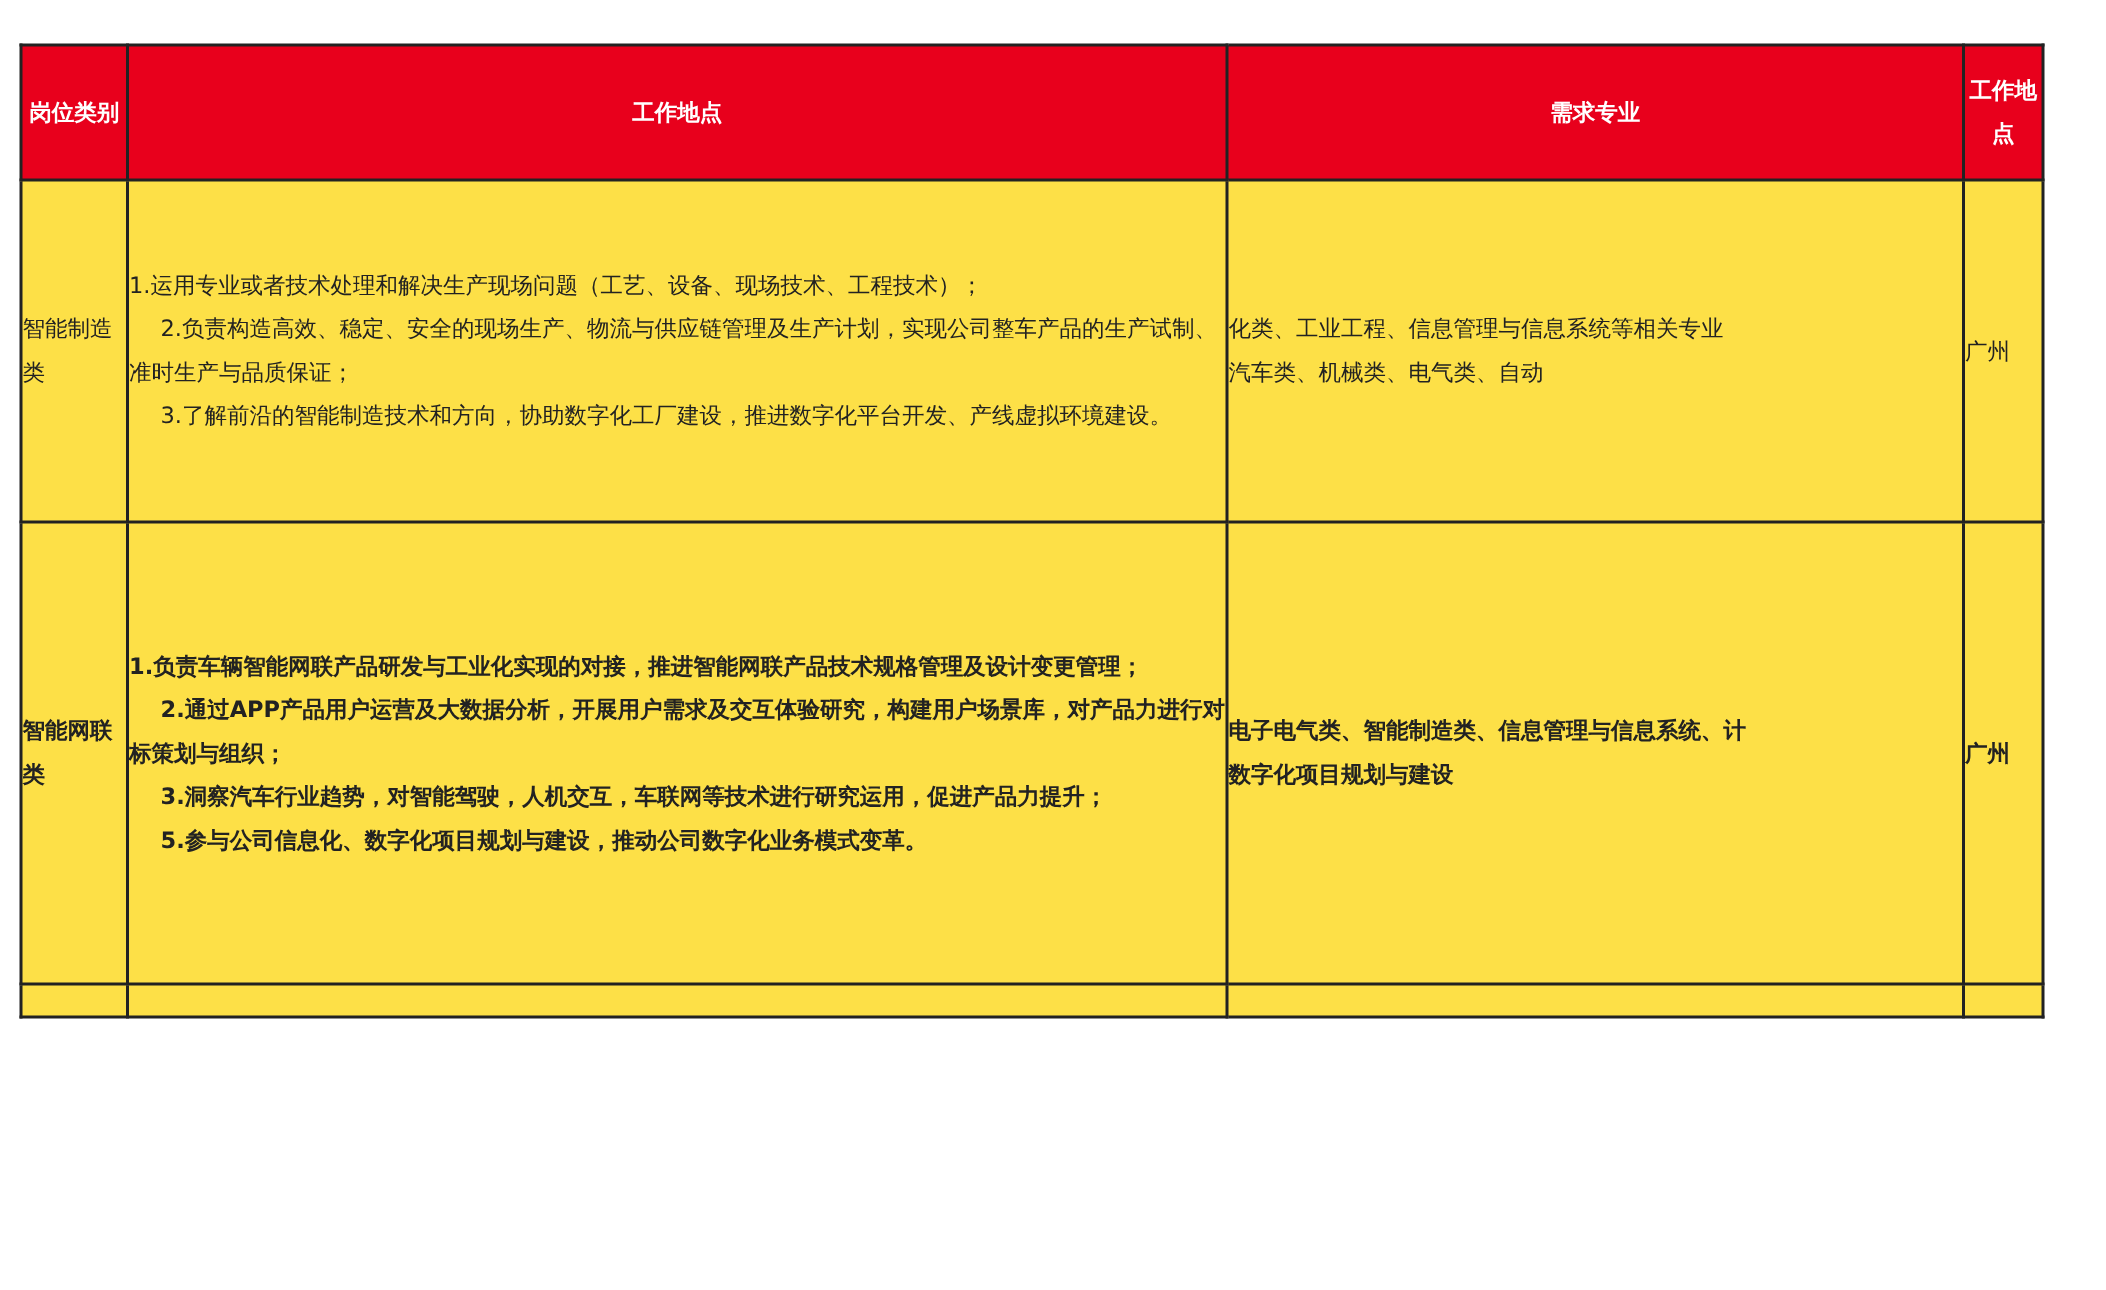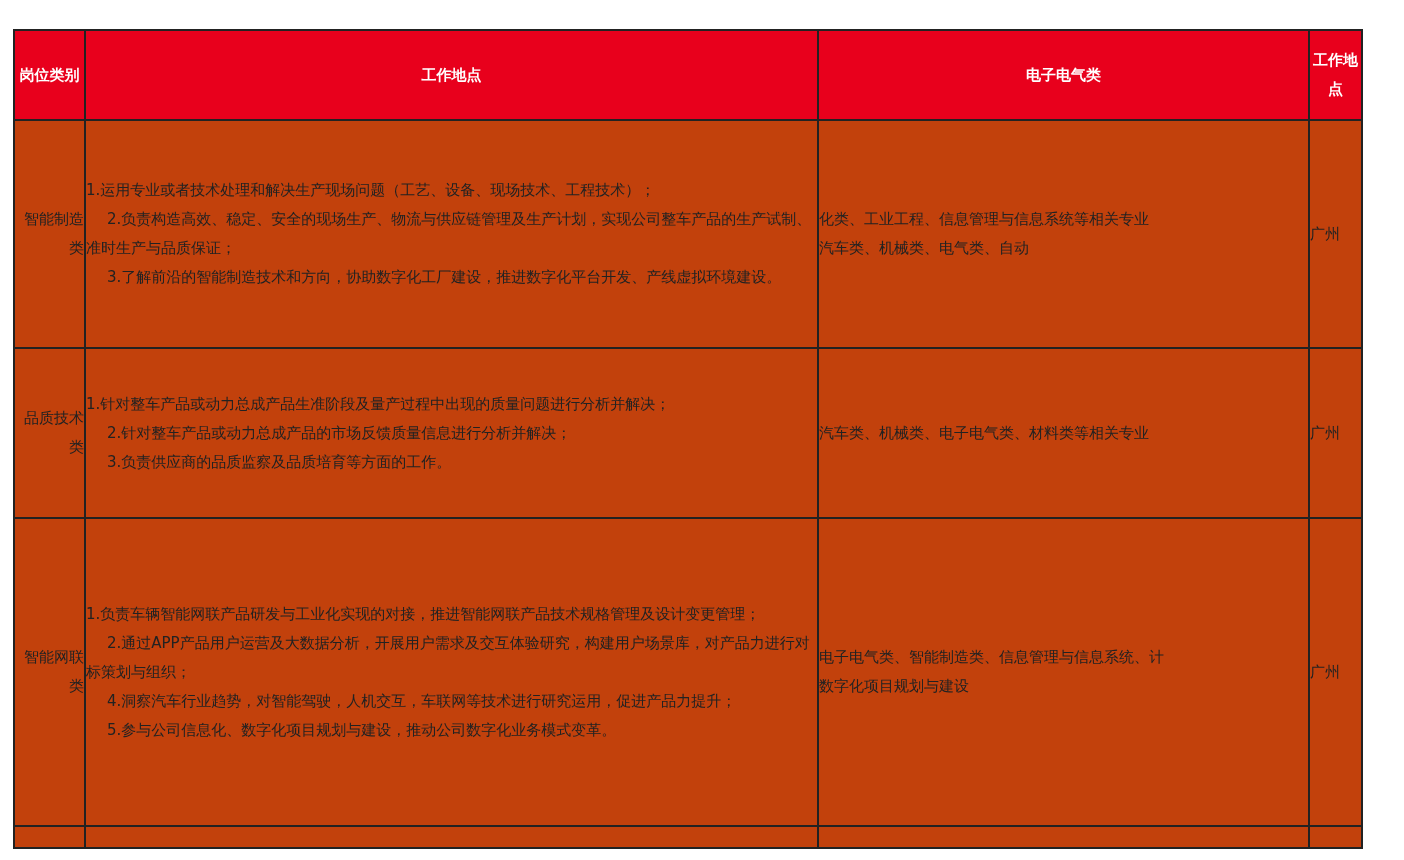--- a/index.html
+++ b/index.html
@@ -19,86 +19,74 @@
     background: #e8001c;
     color: #ffffff;
     font-weight: bold;
     font-size: 15px;
     line-height: 29px;
     height: 88px;
     text-align: center;
   }
   table.jobs th.cat-h, table.jobs th.loc-h { padding: 0 2px; }
   table.jobs td {
-    background: #c2410c;
+    background: #fde047;
     color: #222;
     font-size: 15px;
     line-height: 29px;
   }
-  td.cat { text-align: right; padding: 0 8px; }
+  td.cat { text-align: left; padding: 0 8px; }
   td.desc { padding: 10px 8px 12px 8px; }
   td.major { padding: 0 8px; }
   td.loc { text-align: left; padding: 0 2px; color: #444; }
   .desc-line { display: block; }
   .desc-line.indent { text-indent: 1.4em; }
   tr.r1 td { height: 226px; }
   tr.r2 td { height: 168px; }
-  tr.r3 td { height: 306px; }
+  tr.r3 td { height: 306px; font-weight: bold; }
   tr.r4 td { height: 20px; }
 </style>
 </head>
 <body>
 
 <table class="jobs">
   <colgroup>
     <col style="width:71px">
     <col style="width:733px">
     <col style="width:491px">
     <col style="width:53px">
   </colgroup>
   <thead>
     <tr>
       <th class="cat-h">岗位类别</th>
       <th>工作地点</th>
-      <th>电子电气类</th>
+      <th>需求专业</th>
       <th class="loc-h">工作地点</th>
     </tr>
   </thead>
   <tbody>
     <tr class="r1">
       <td class="cat">智能制造类</td>
       <td class="desc">
         <span class="desc-line">1.运用专业或者技术处理和解决生产现场问题（工艺、设备、现场技术、工程技术）；</span>
         <span class="desc-line indent">2.负责构造高效、稳定、安全的现场生产、物流与供应链管理及生产计划，实现公司整车产品的生产试制、准时生产与品质保证；</span>
         <span class="desc-line indent">3.了解前沿的智能制造技术和方向，协助数字化工厂建设，推进数字化平台开发、产线虚拟环境建设。</span>
       </td>
       <td class="major">
         <span class="desc-line">化类、工业工程、信息管理与信息系统等相关专业</span>
         <span class="desc-line">汽车类、机械类、电气类、自动</span>
       </td>
       <td class="loc">广州</td>
     </tr>
-    <tr class="r2">
-      <td class="cat">品质技术类</td>
-      <td class="desc">
-        <span class="desc-line">1.针对整车产品或动力总成产品生准阶段及量产过程中出现的质量问题进行分析并解决；</span>
-        <span class="desc-line indent">2.针对整车产品或动力总成产品的市场反馈质量信息进行分析并解决；</span>
-        <span class="desc-line indent">3.负责供应商的品质监察及品质培育等方面的工作。</span>
-      </td>
-      <td class="major">
-        <span class="desc-line">汽车类、机械类、电子电气类、材料类等相关专业</span>
-      </td>
-      <td class="loc">广州</td>
-    </tr>
     <tr class="r3">
       <td class="cat">智能网联类</td>
       <td class="desc">
         <span class="desc-line">1.负责车辆智能网联产品研发与工业化实现的对接，推进智能网联产品技术规格管理及设计变更管理；</span>
         <span class="desc-line indent">2.通过APP产品用户运营及大数据分析，开展用户需求及交互体验研究，构建用户场景库，对产品力进行对标策划与组织；</span>
-        <span class="desc-line indent">4.洞察汽车行业趋势，对智能驾驶，人机交互，车联网等技术进行研究运用，促进产品力提升；</span>
+        <span class="desc-line indent">3.洞察汽车行业趋势，对智能驾驶，人机交互，车联网等技术进行研究运用，促进产品力提升；</span>
         <span class="desc-line indent">5.参与公司信息化、数字化项目规划与建设，推动公司数字化业务模式变革。</span>
       </td>
       <td class="major">
         <span class="desc-line">电子电气类、智能制造类、信息管理与信息系统、计</span>
         <span class="desc-line">数字化项目规划与建设</span>
       </td>
       <td class="loc">广州</td>
     </tr>
     <tr class="r4">
       <td></td>

